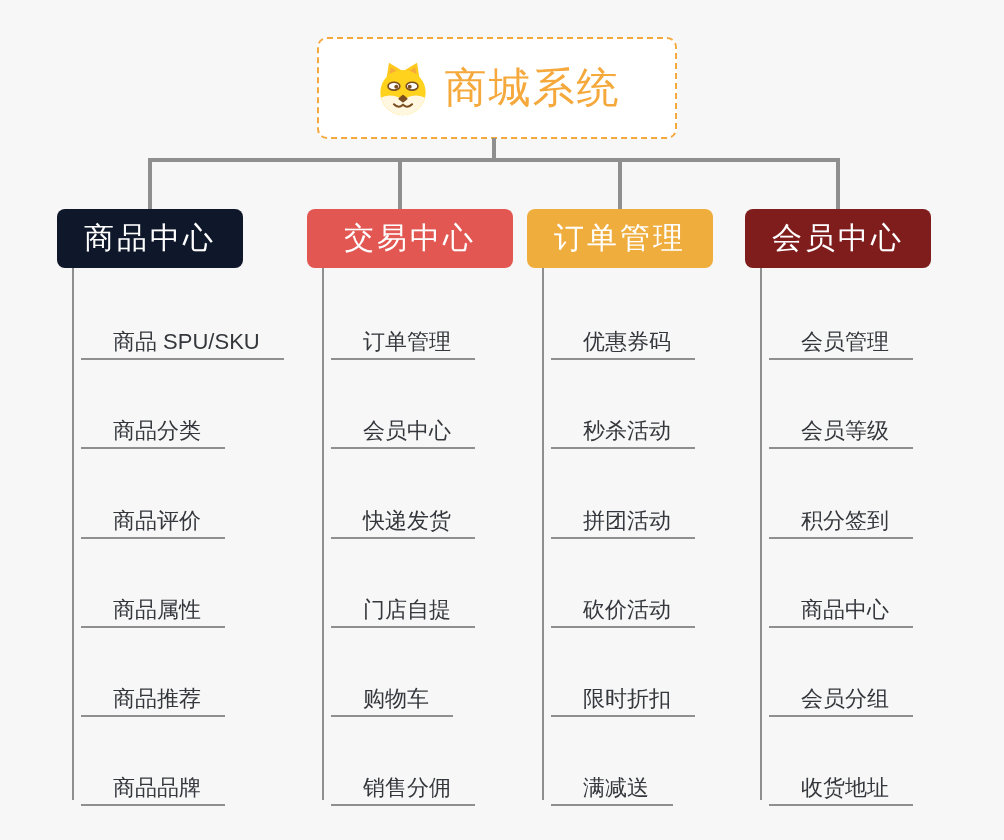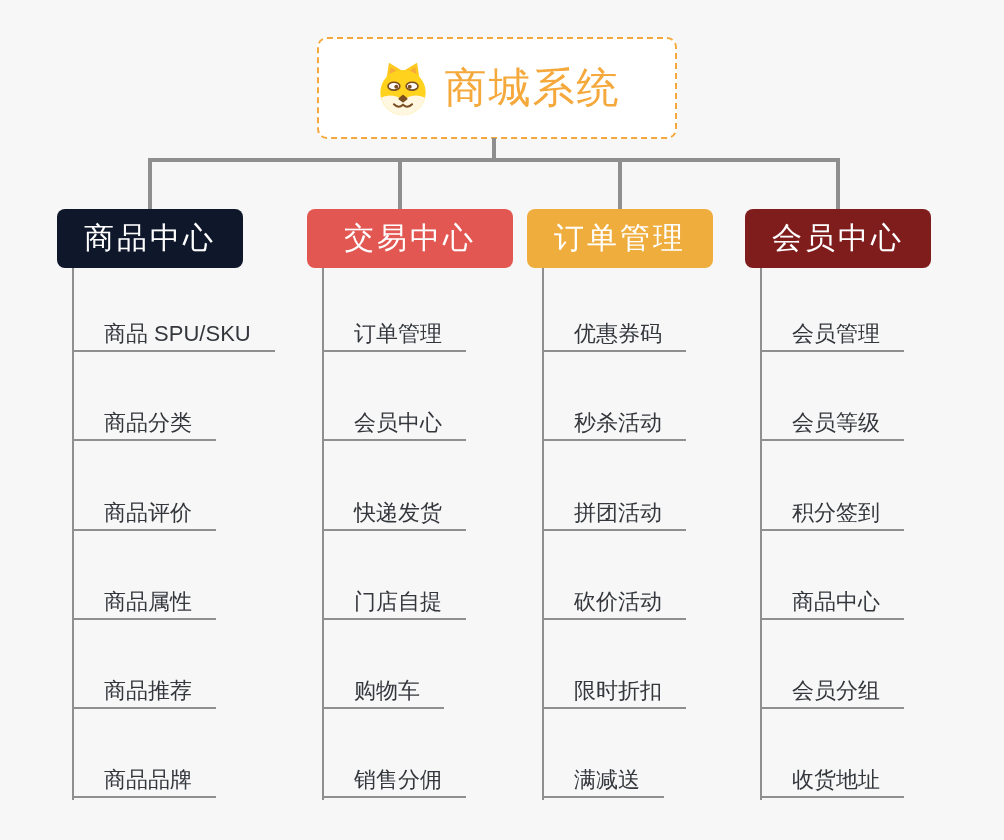--- a/index.html
+++ b/index.html
@@ -48,27 +48,28 @@
   .b2{left:527px;width:186px}
   .b3{left:745px;width:186px}
   
   .col{position:absolute;top:268px;width:260px;height:540px;}
   .c0{left:72px}.c1{left:322px}.c2{left:542px}.c3{left:760px}
   .spine{
     position:absolute;left:0;top:0;width:2px;height:532px;
     background:var(--line-color,#8F8F8F);
   }
   .item{
-    position:absolute;left:0;
+    position:absolute;left:9px;
     height:36px;line-height:40px;
     padding:0 24px 0 32px;
     border-bottom:2px solid var(--line-color,#8F8F8F);
     font-size:22px;color:#34373C;
     white-space:nowrap;
     cursor:pointer;
+    margin-top:8px;
   }
   .r0{top:46px}.r1{top:135px}.r2{top:225px}.r3{top:314px}.r4{top:403px}.r5{top:492px}
 </style>
 </head>
 <body style="--page-bg: #F7F7F7;">
 
 <div id="canvas" style="--line-color: #8F8F8F;">
 
   <div id="root" style="--accent: #F5A93C;">
     <svg width="58" height="58" viewBox="0 0 64 64" aria-hidden="true">

